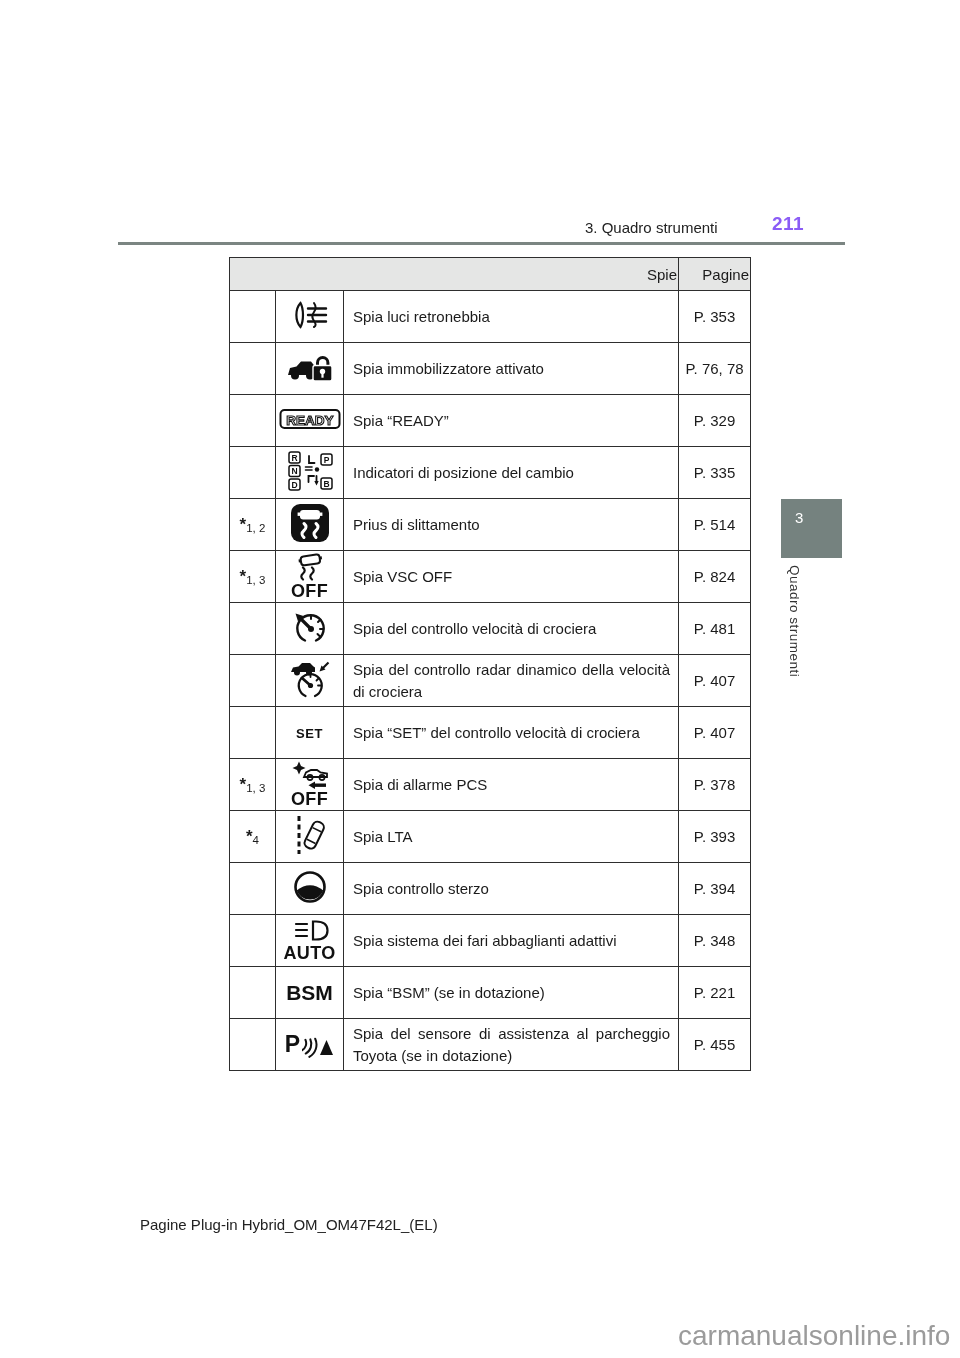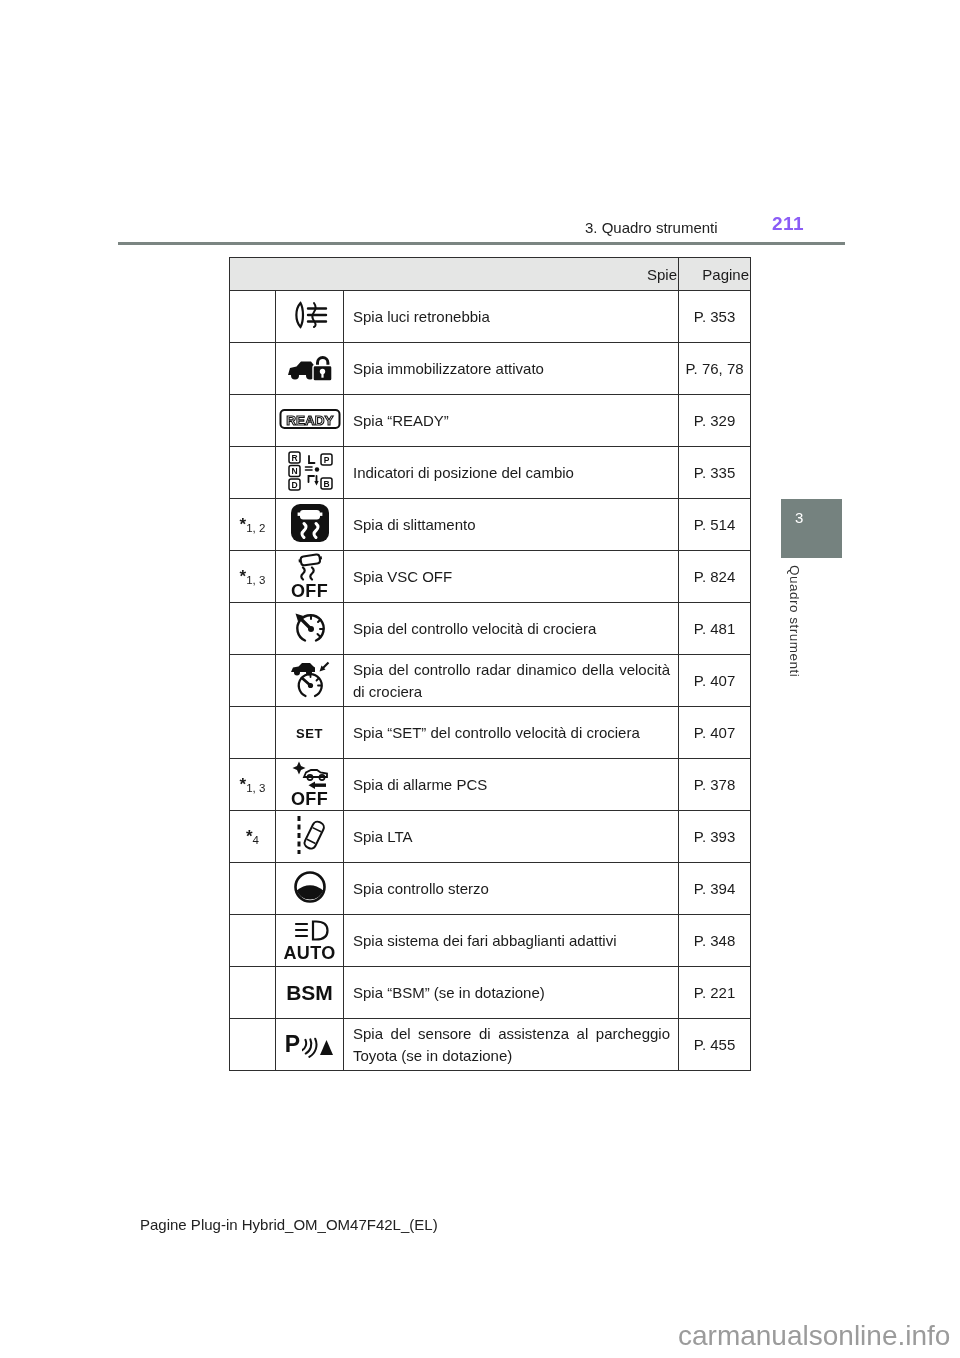--- a/index.html
+++ b/index.html
@@ -156,21 +156,21 @@
           <svg width="40" height="40" viewBox="0 0 40 40">
             <rect x="1" y="1" width="38" height="38" rx="9" fill="#111"></rect>
             <rect x="10" y="7" width="20" height="9.5" rx="3.2" fill="#fff"></rect>
             <rect x="7.6" y="9.5" width="2.4" height="3.4" fill="#fff"></rect>
             <rect x="30" y="9.5" width="2.4" height="3.4" fill="#fff"></rect>
             <path d="M14 20.5 q4 3.5 0 7 q-4 3.5 0 7" stroke="#fff" stroke-width="3" fill="none" stroke-linecap="round"></path>
             <path d="M26 20.5 q4 3.5 0 7 q-4 3.5 0 7" stroke="#fff" stroke-width="3" fill="none" stroke-linecap="round"></path>
           </svg>
         </span>
       </td>
-      <td class="label">Spia di slittamento</td>
+      <td class="label">Prius di slittamento</td>
       <td class="pageref">P. 514</td>
     </tr>
 
     <tr class="r">
       <td class="note"><span class="star">*</span><span class="subnum">1, 3</span></td>
       <td class="icon">
         <span class="icon-stack">
           <svg width="34" height="28" viewBox="0 0 34 28">
             <g transform="rotate(-8 17 8)">
               <rect x="8" y="2.5" width="19" height="9" rx="3" class="s" stroke-width="2"></rect>

